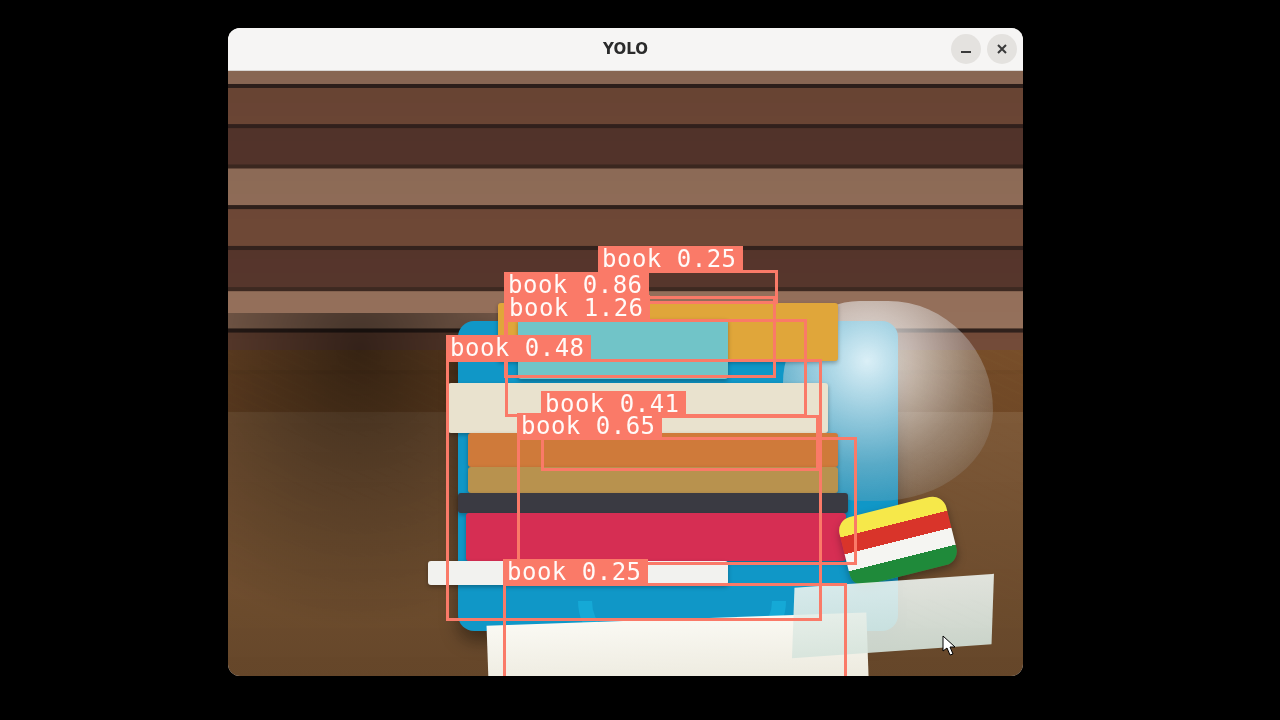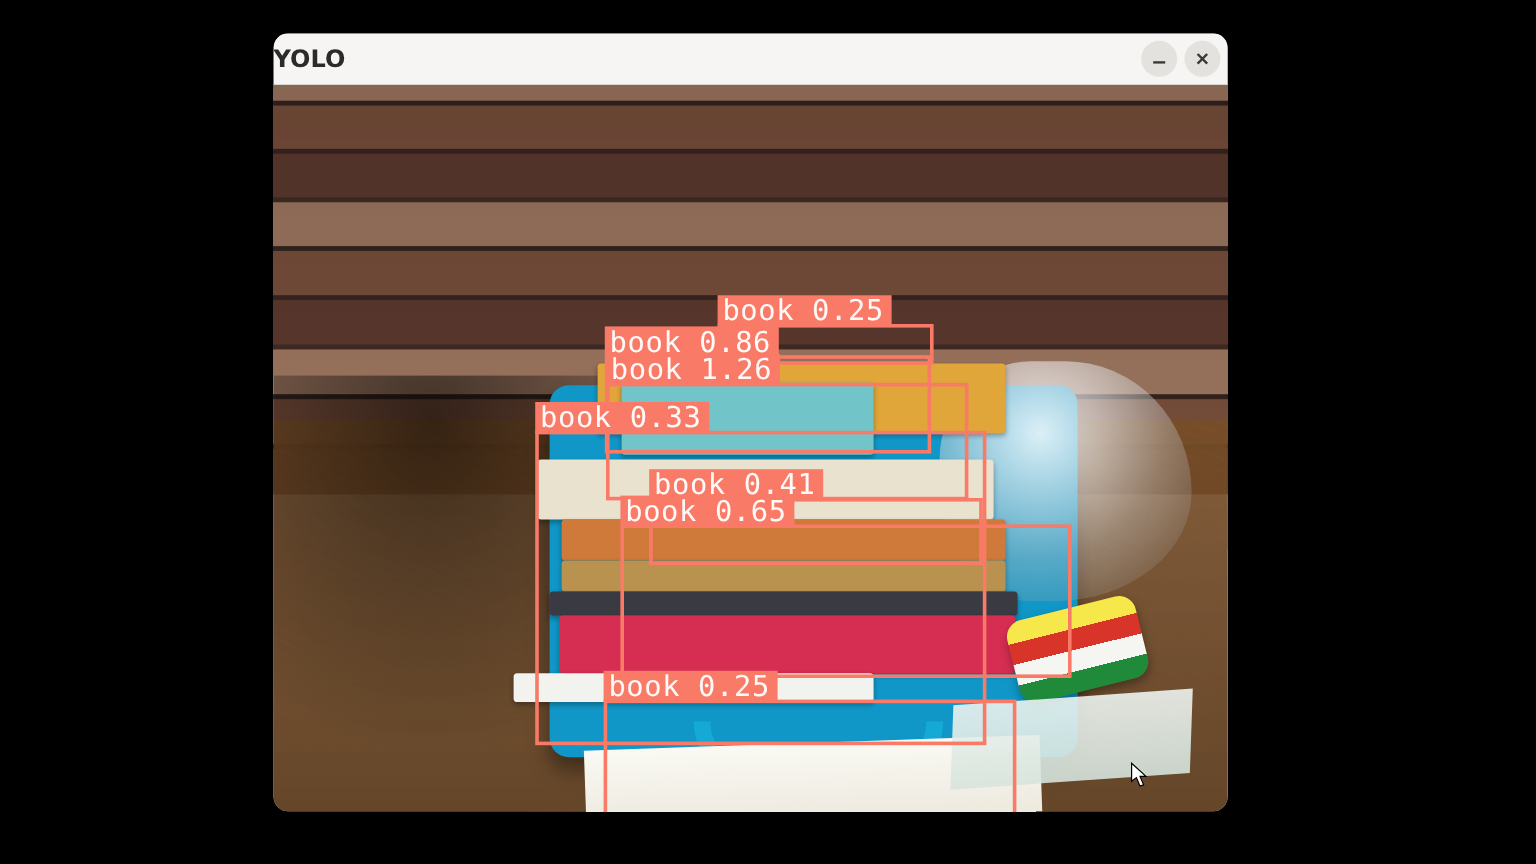--- a/index.html
+++ b/index.html
@@ -26,23 +26,23 @@
     height: 42px;
     background: #f6f5f4;
     border-bottom: 1px solid #d8d6d3;
     display: flex;
     align-items: center;
     position: relative;
   }
   .title {
     position: absolute;
     left: 0; right: 0;
-    text-align: left;
+    text-align: center;
     font-weight: 700;
-    font-size: 20px;
+    font-size: 15px;
     color: #2b2b2b;
     pointer-events: none;
   }
   .win-controls {
     position: absolute;
     right: 6px;
     top: 6px;
     display: flex;
     gap: 6px;
   }
@@ -217,26 +217,26 @@
         <div class="det" style="left: 370px; top: 199px; width: 180px; height: 34px;">
           <div class="lbl">book 0.25</div>
         </div>
         <div class="det" style="left: 276px; top: 225px; width: 272px; height: 82px;">
           <div class="lbl">book 0.86</div>
         </div>
         <div class="det" style="left: 277px; top: 248px; width: 302px; height: 98px;">
           <div class="lbl">book 1.26</div>
         </div>
         <div class="det" style="left: 218px; top: 288px; width: 376px; height: 262px;">
-          <div class="lbl">book 0.33</div>
+          <div class="lbl">book 0.48</div>
         </div>
         <div class="det" style="left: 289px; top: 344px; width: 278px; height: 56px; margin-left: 24px;">
           <div class="lbl">book 0.41</div>
         </div>
-        <div class="det" style="left: 289px; top: 366px; width: 376px; height: 128px;">
+        <div class="det" style="left: 289px; top: 366px; width: 340px; height: 128px;">
           <div class="lbl">book 0.65</div>
         </div>
         <div class="det" style="left: 275px; top: 512px; width: 344px; height: 120px;">
           <div class="lbl">book 0.25</div>
         </div>
       </div>
 
     <svg class="cursor" id="cursor" viewBox="0 0 15 22" style="left: 714px; top: 564px;">
       <path d="M1 1 L1 16 L5 13 L8 20 L11 19 L8 12 L13 12 Z" fill="#ffffff" stroke="#000" stroke-width="1"></path>
     </svg>

